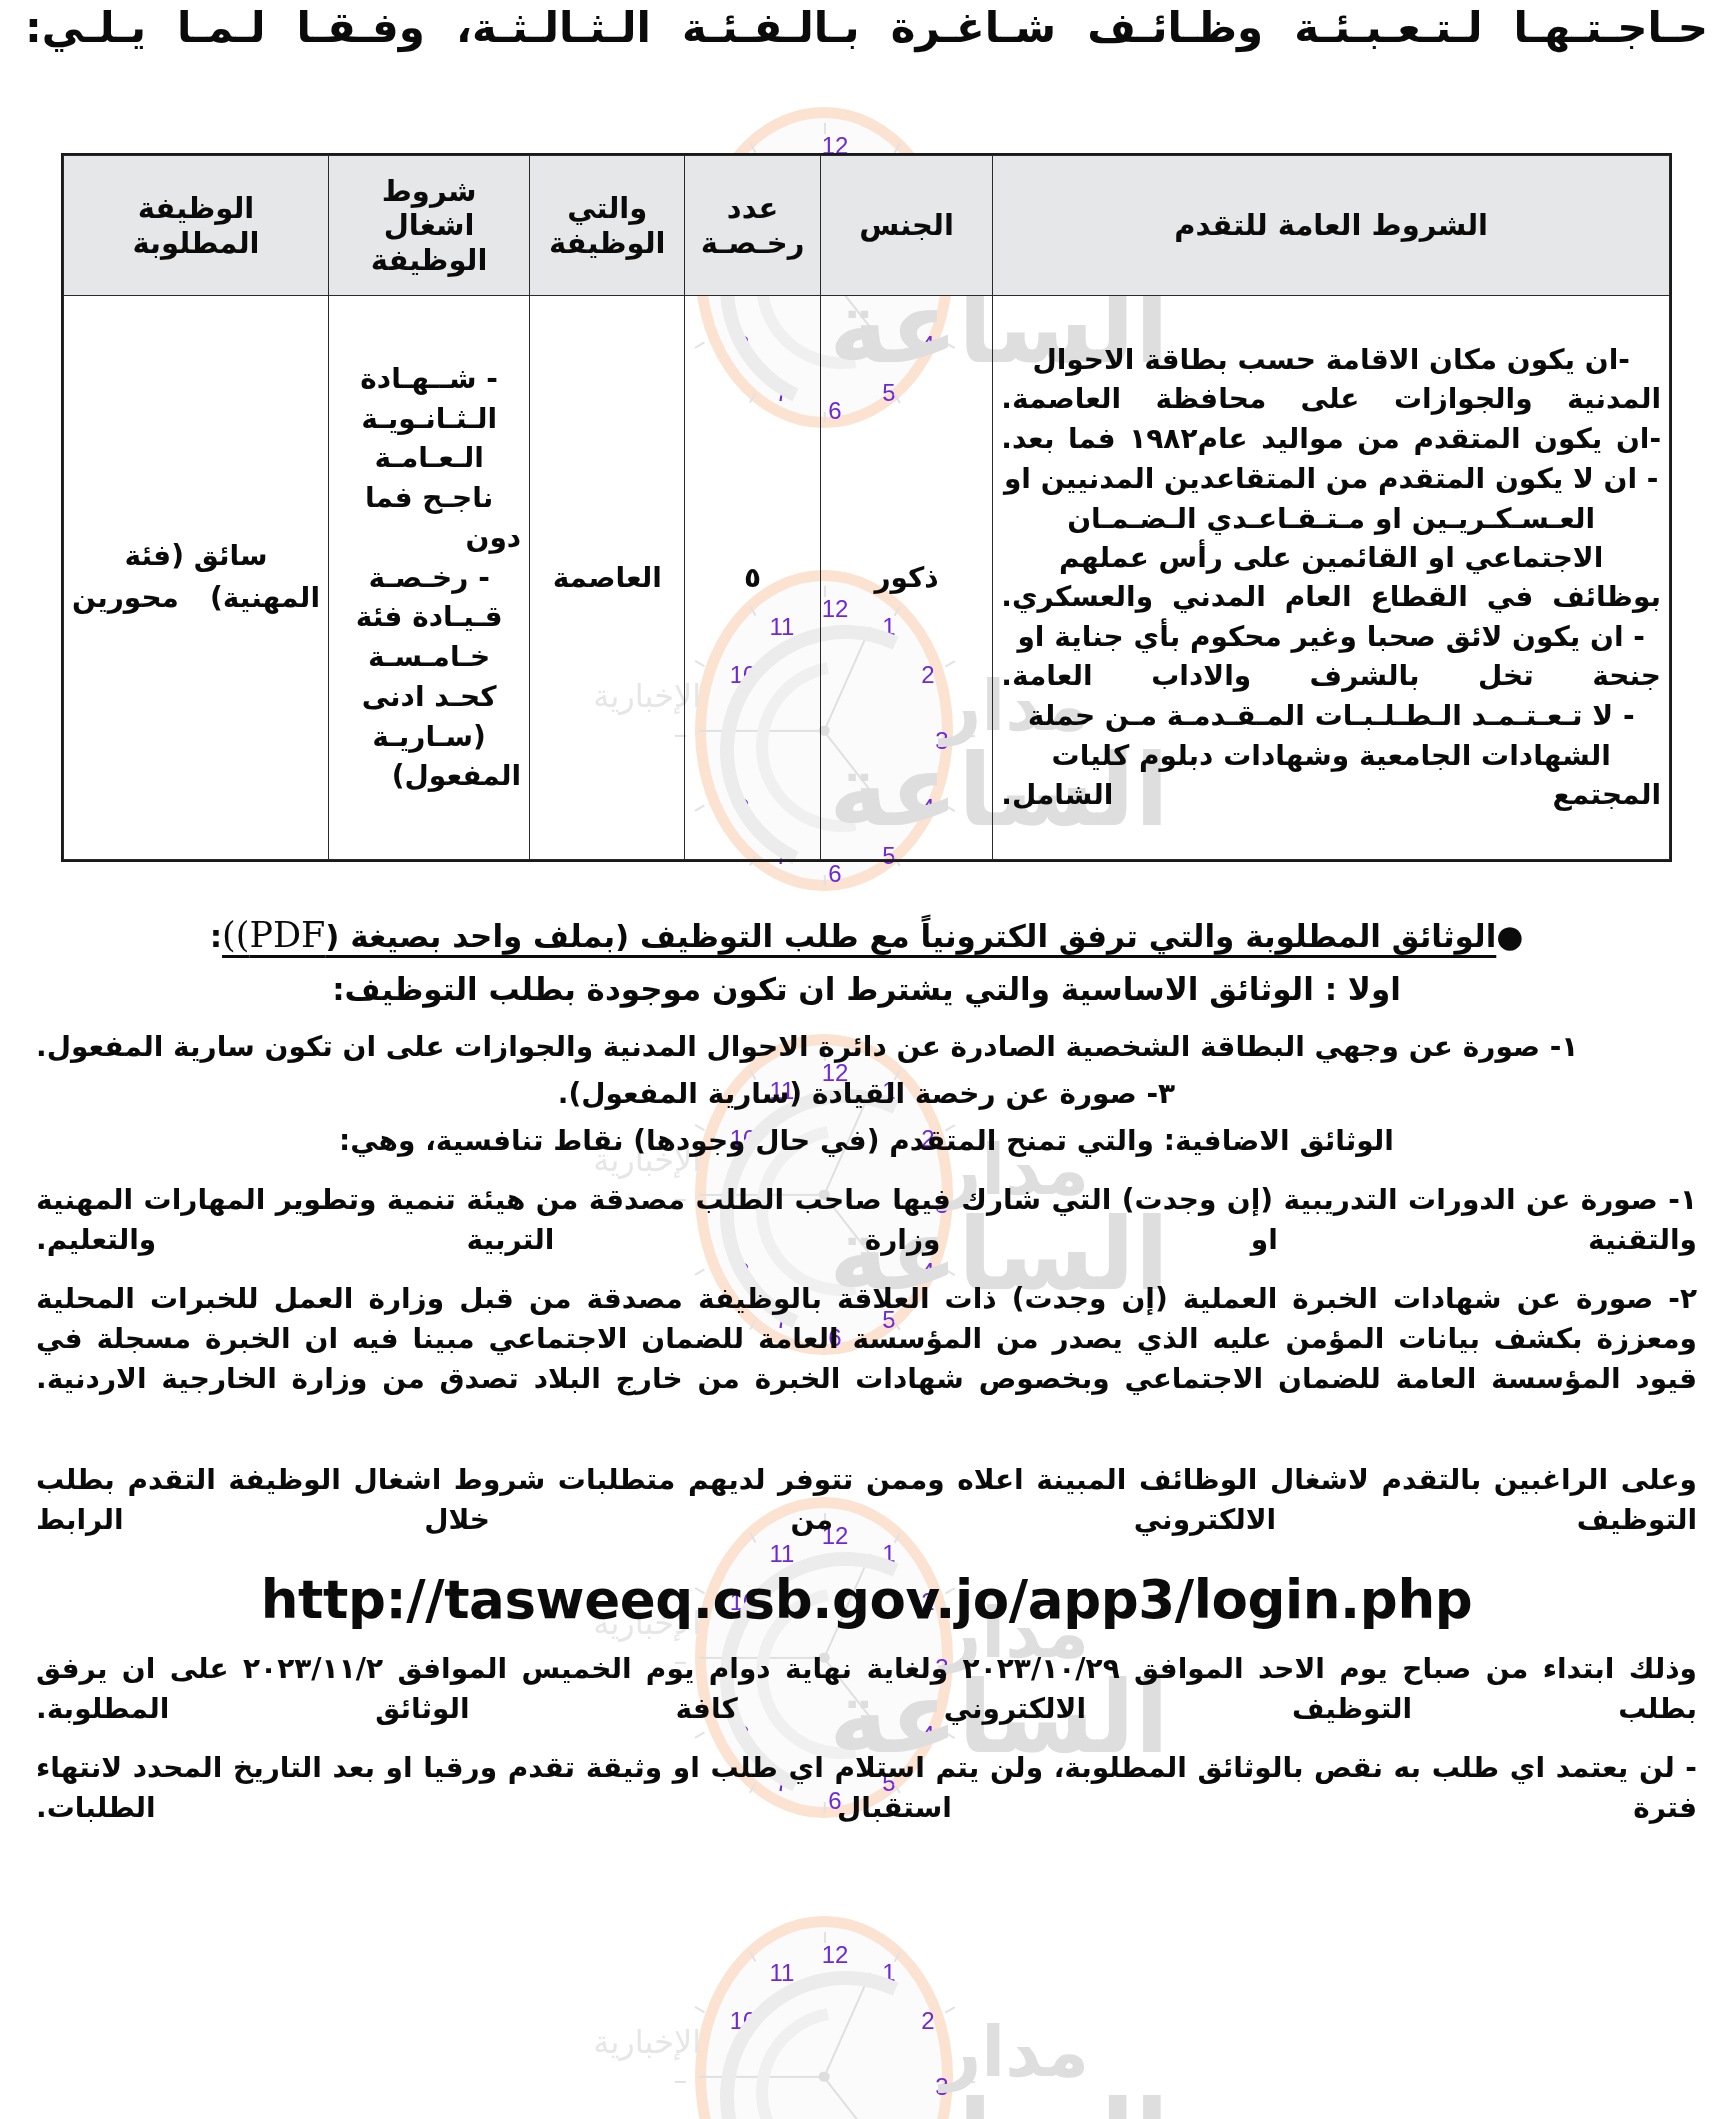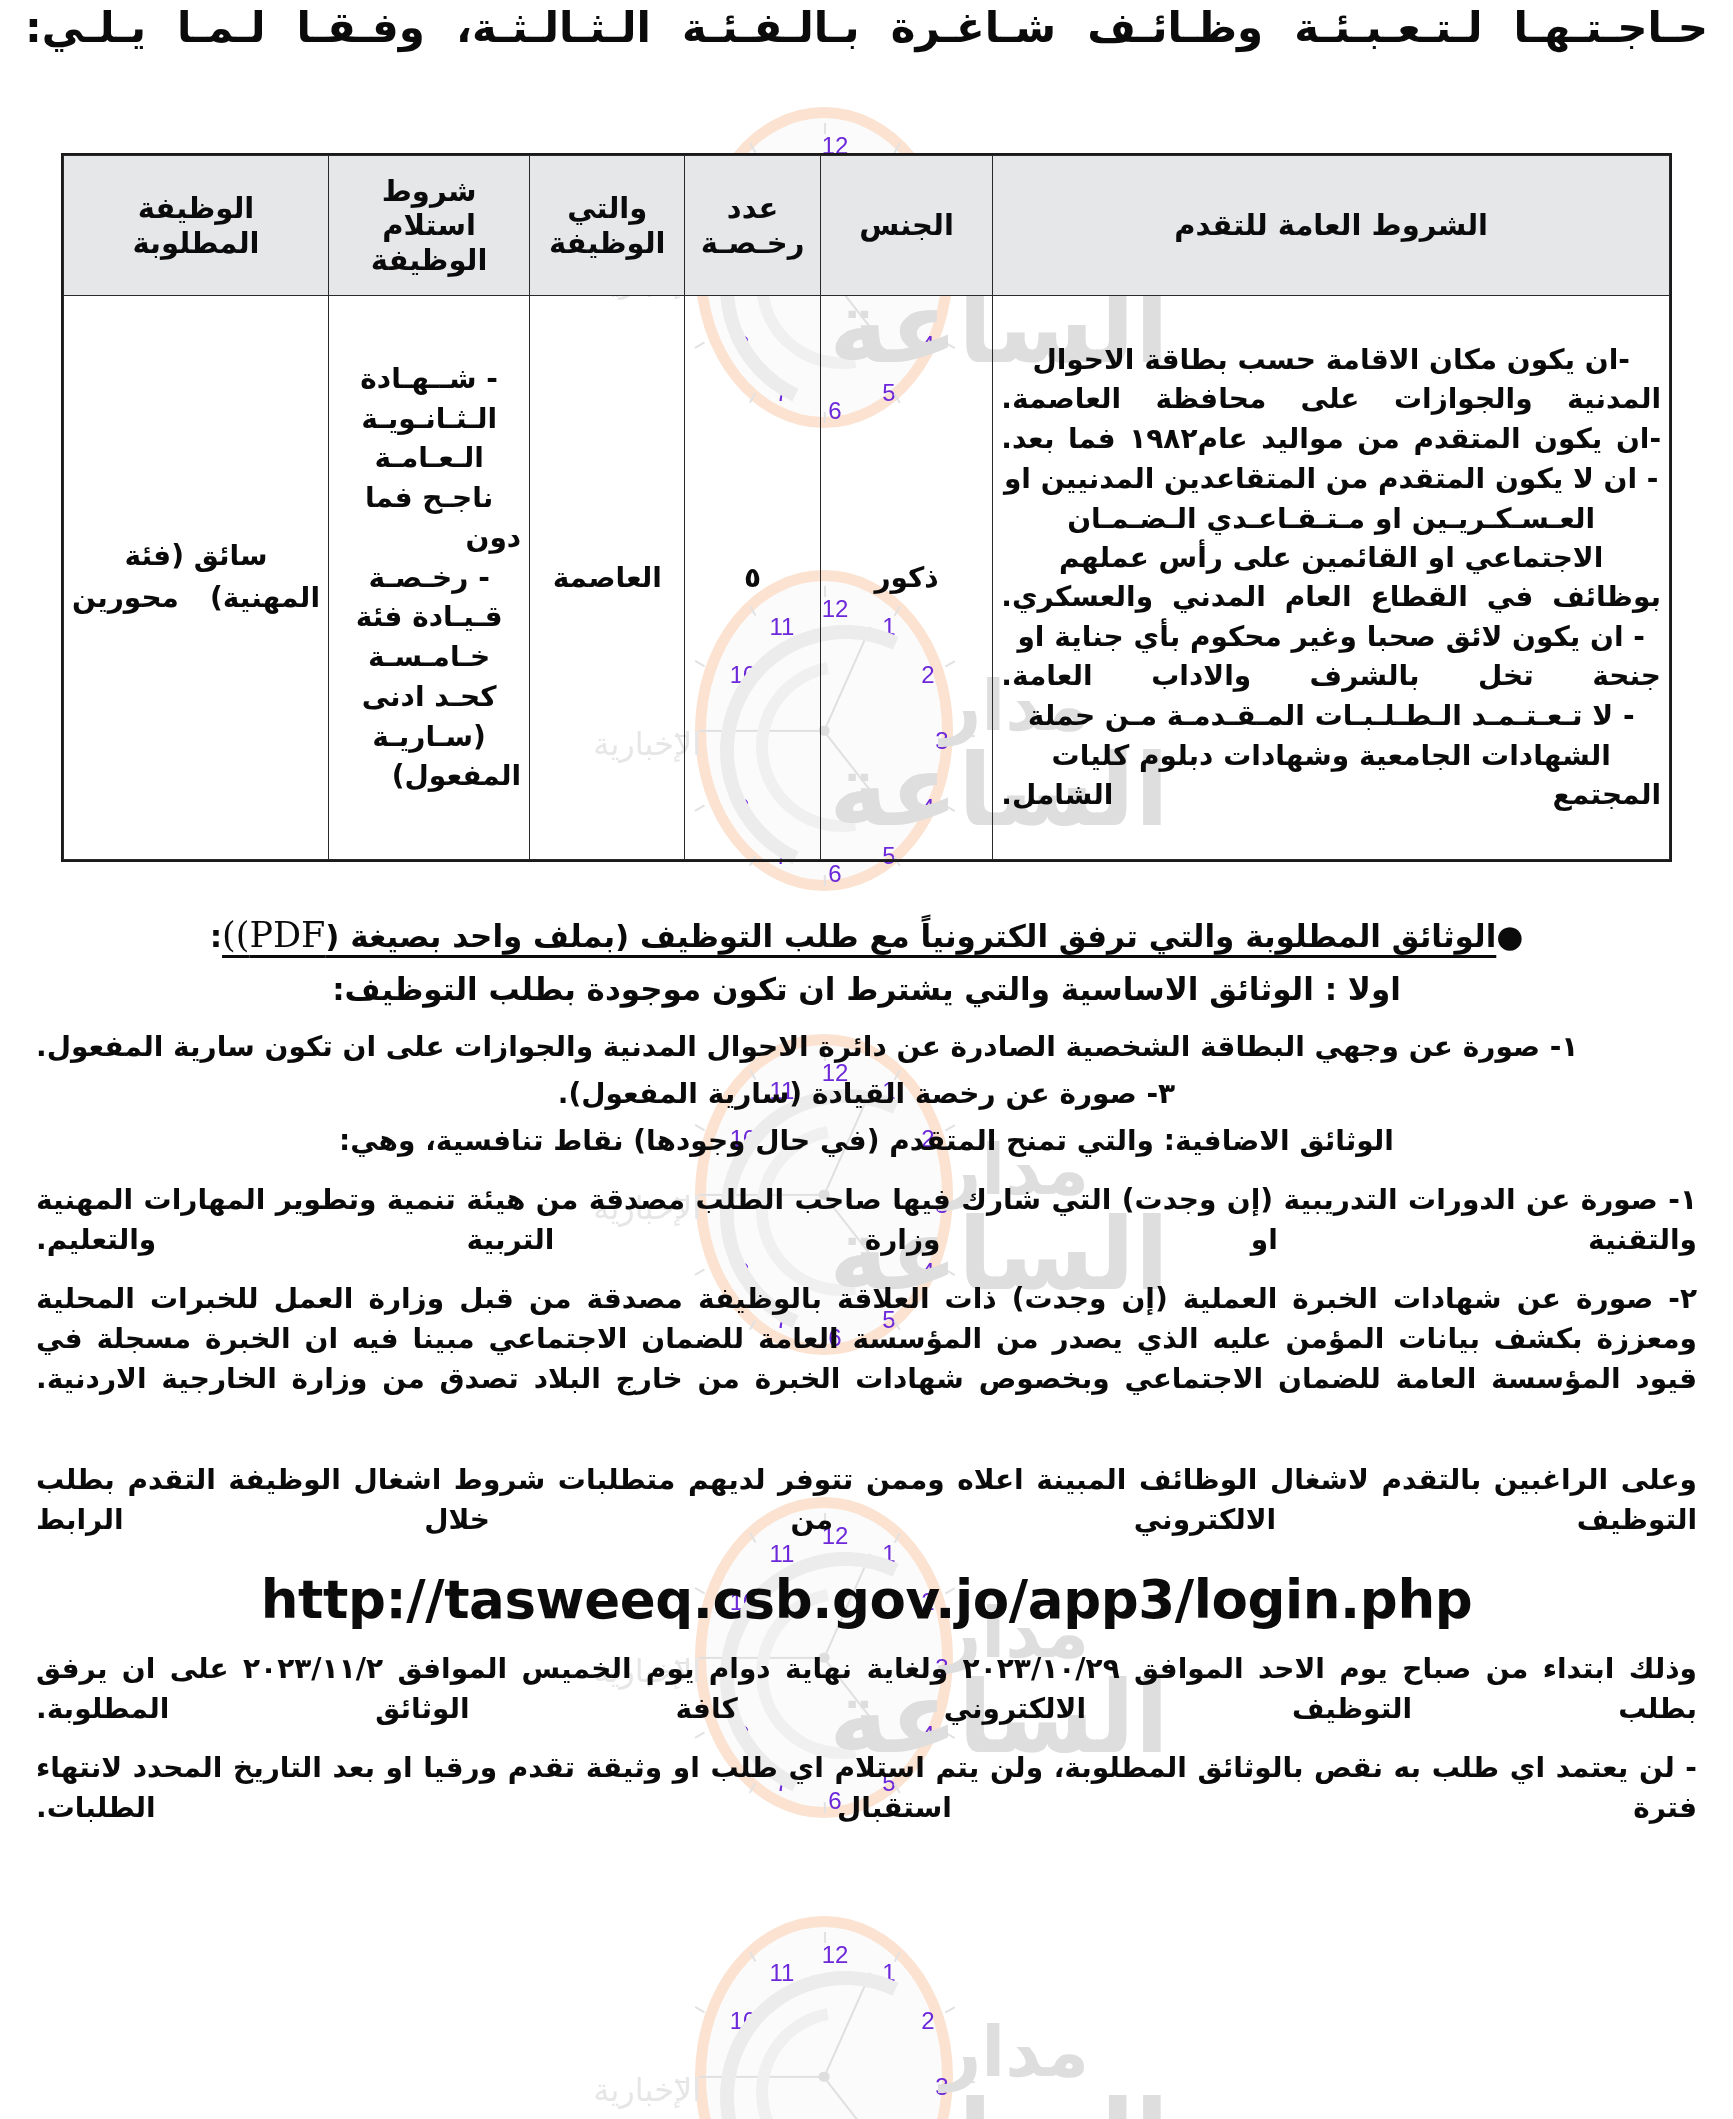--- a/index.html
+++ b/index.html
@@ -145,21 +145,20 @@
     white-space: nowrap;
   }
   .wm-sub {
     position: absolute;
     left: 5.3px;
     top: 107px;
     font-size: 32px;
     color: #e6e6e6;
     font-family: "DejaVu Sans", sans-serif;
     white-space: nowrap;
-    margin-top: 48px;
   }
 
   
   #content {
     position: relative;
     z-index: 2;
   }
 
   
   .headline {
@@ -506,21 +505,21 @@
         <col class="col-place">
           <col class="col-req">
           <col class="col-job">
       </colgroup>
       <thead>
         <tr>
           <th>الشروط العامة للتقدم</th>
           <th>الجنس</th>
           <th>عدد رخـصـة</th>
           <th>والتي الوظيفة</th>
-          <th>شروط استلام الوظيفة</th>
+          <th>شروط اشغال الوظيفة</th>
           <th>الوظيفة المطلوبة</th>
         </tr>
       </thead>
       <tbody>
         <tr>
           <td class="cell-conditions">
             <p>-ان يكون مكان الاقامة حسب بطاقة الاحوال المدنية والجوازات على محافظة العاصمة.</p>
             <p>-ان يكون المتقدم من مواليد عام١٩٨٢ فما بعد.</p>
             <p>- ان لا يكون المتقدم من المتقاعدين المدنيين او العـسـكـريـين او مـتـقـاعـدي الـضـمـان الاجتماعي او القائمين على رأس عملهم بوظائف في القطاع العام المدني والعسكري.</p>
             <p>- ان يكون لائق صحبا وغير محكوم بأي جناية او جنحة تخل بالشرف والاداب العامة.</p>

